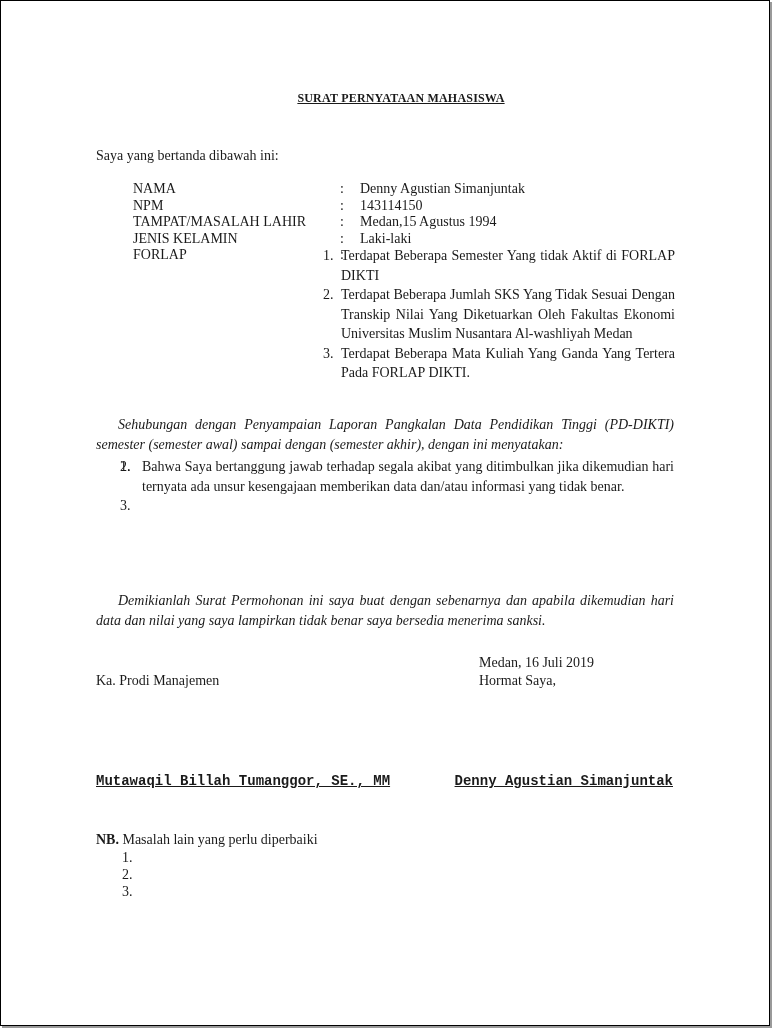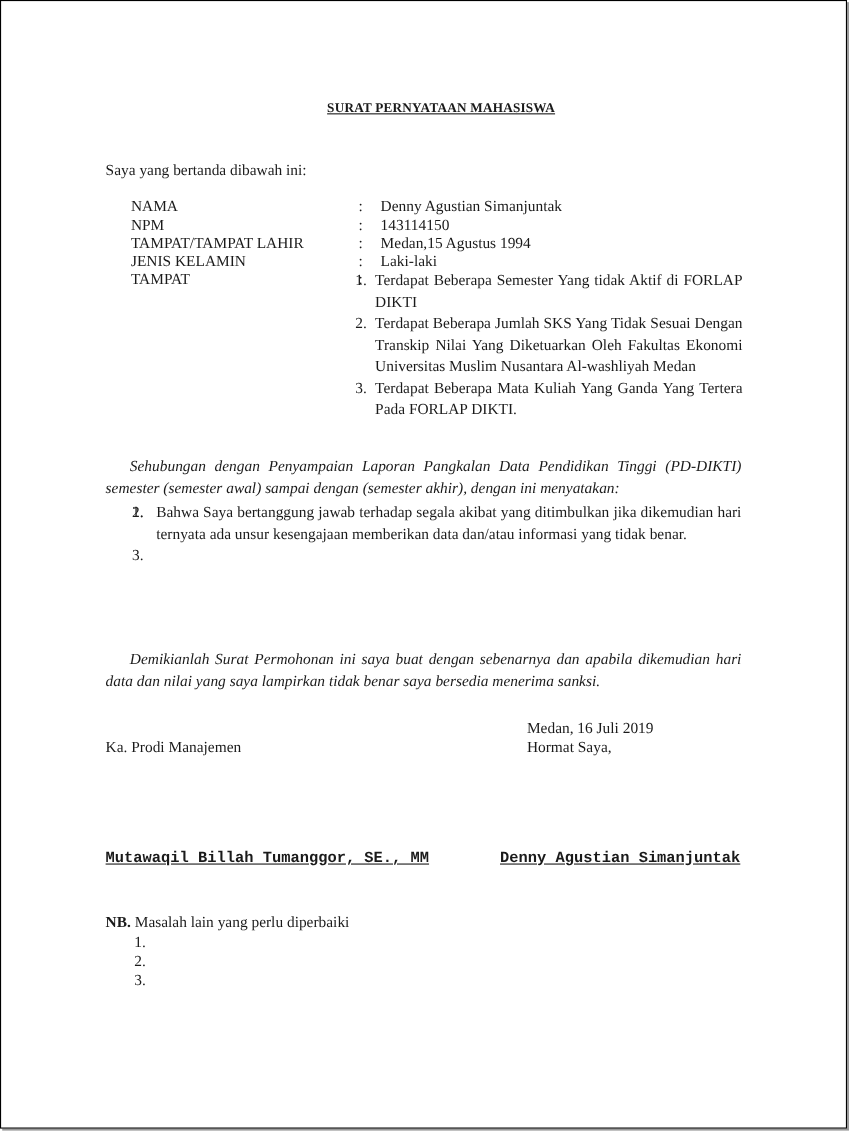--- a/index.html
+++ b/index.html
@@ -35,43 +35,43 @@
   </style>
 </head>
 <body>
 
 <div class="page">
 
   <div class="abs title">SURAT PERNYATAAN MAHASISWA</div>
 
   <div class="abs line" style="left:95px; top:145px;">Saya yang bertanda dibawah ini:</div>
 
-  <div class="abs" style="left:2px; top:178px; width:652px; height:100px;padding-left:21px;">
+  <div class="abs" style="left:16px; top:178px; width:652px; height:100px;padding-left:21px;">
     <div class="line" style="position:absolute; top:0; width:768px;">
       <span class="label">NAMA</span>
       <span class="colon">:</span>
       <span class="value">Denny Agustian Simanjuntak</span>
     </div>
     <div class="line" style="position:absolute; top:16.5px; width:768px;">
       <span class="label">NPM</span>
       <span class="colon">:</span>
       <span class="value">143114150</span>
     </div>
     <div class="line" style="position:absolute; top:33px; width:768px;">
-      <span class="label">TAMPAT/TAMPAT LAHIR</span>
+      <span class="label">TAMPAT/MASALAH LAHIR</span>
       <span class="colon">:</span>
       <span class="value">Medan,15 Agustus 1994</span>
     </div>
     <div class="line" style="position:absolute; top:49.5px; width:768px;">
       <span class="label">JENIS KELAMIN</span>
       <span class="colon">:</span>
       <span class="value">Laki-laki</span>
     </div>
     <div class="line" style="position:absolute; top:66px; width:768px;">
-      <span class="label">TAMPAT</span>
+      <span class="label">FORLAP</span>
       <span class="colon">:</span>
     </div>
   </div>
 
   <div class="masalah-list">
     <div class="mitem">
       <span class="num">1.</span>
       <span>Terdapat Beberapa Semester Yang tidak Aktif di FORLAP DIKTI</span>
     </div>
     <div class="mitem">

